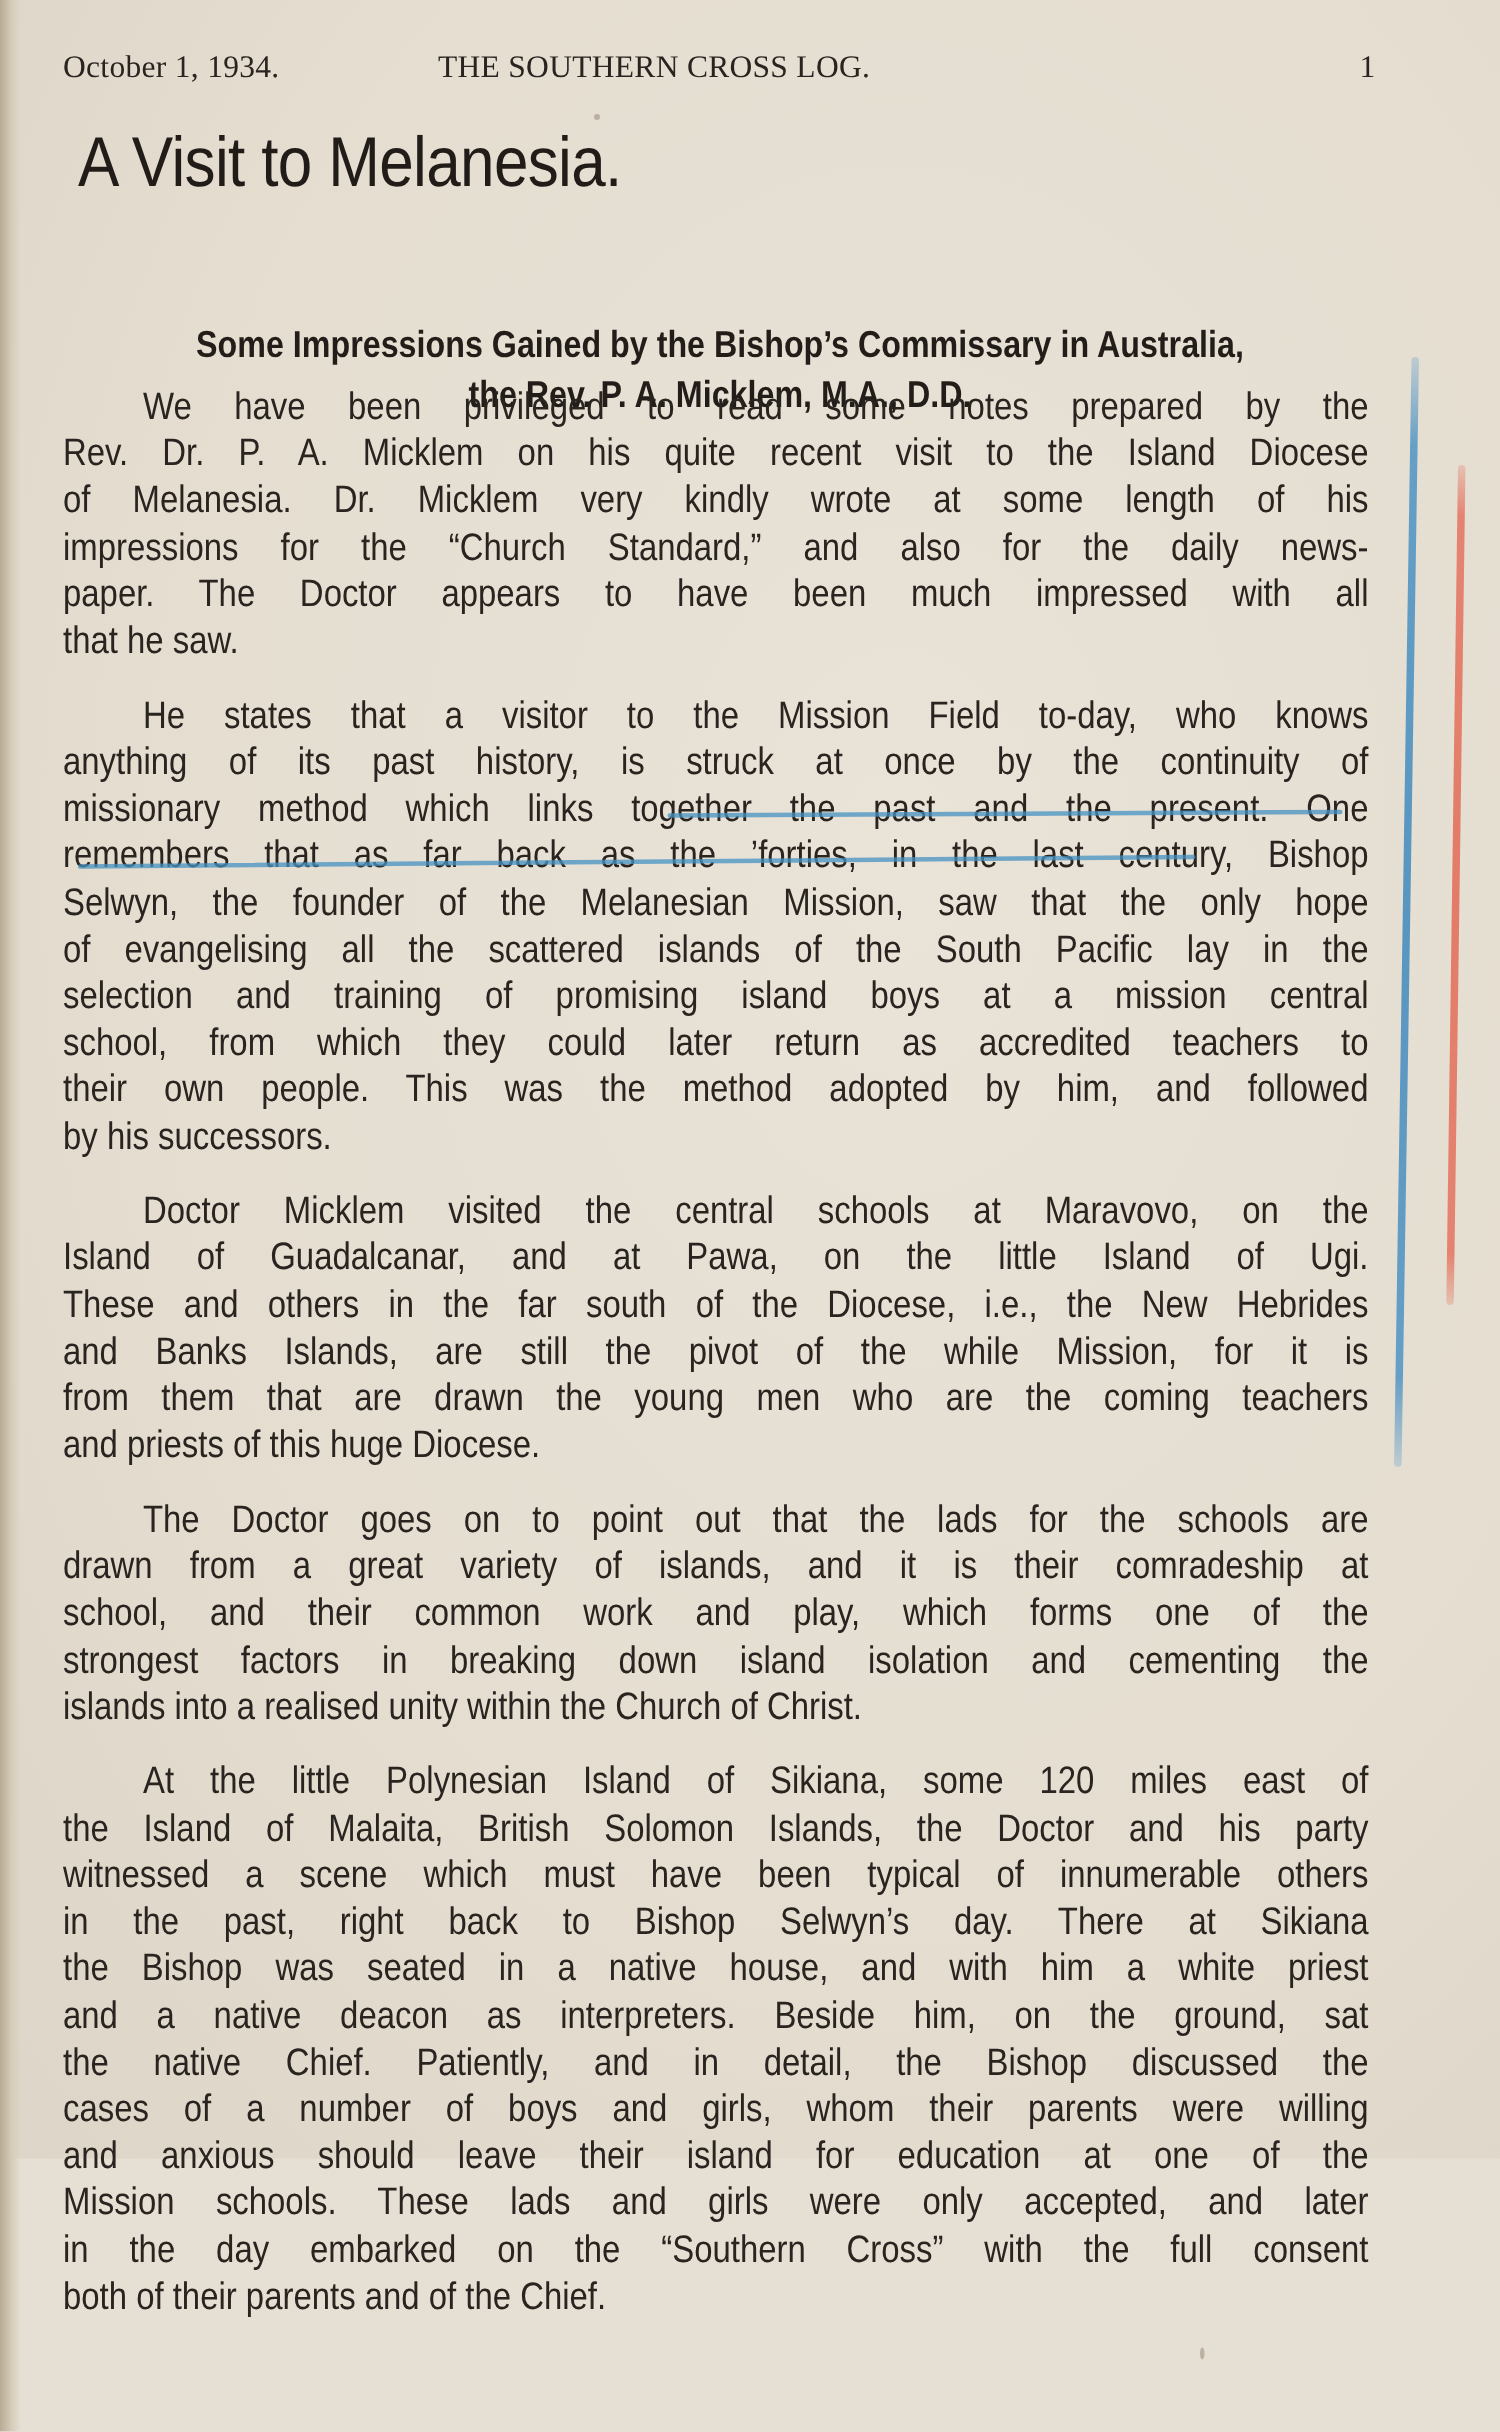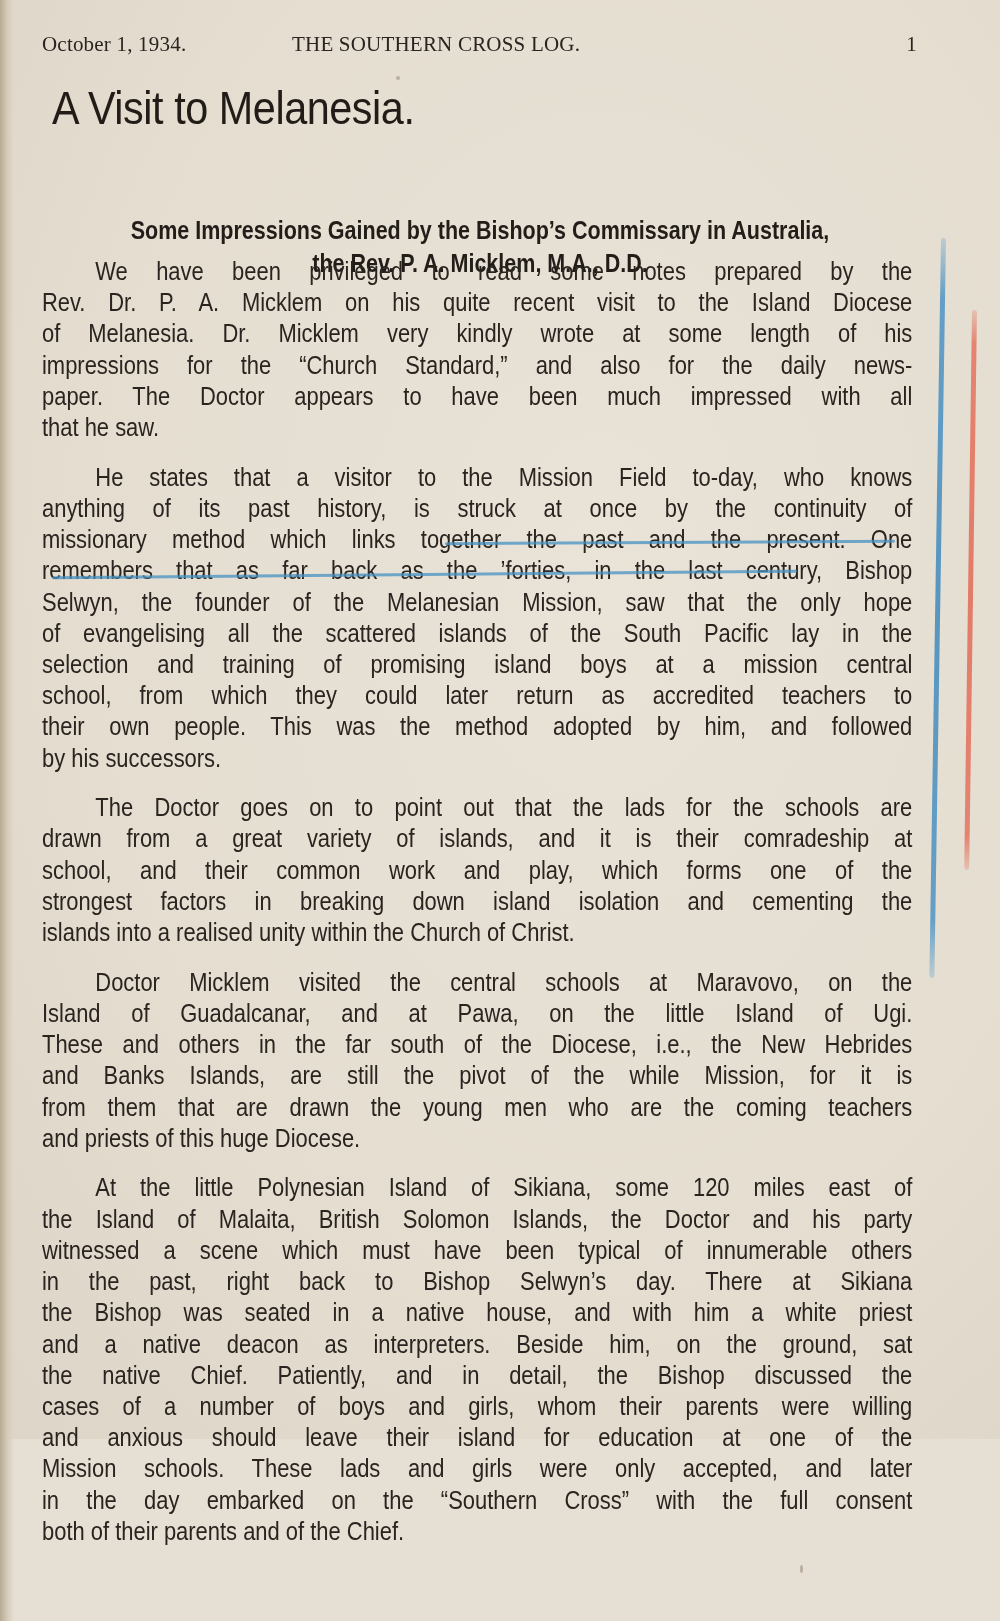--- a/index.html
+++ b/index.html
@@ -186,33 +186,33 @@
       <span class="ln">missionary method which links together the past and the present.   One</span>
       <span class="ln">remembers that as far back as the ’forties, in the last century, Bishop</span>
       <span class="ln">Selwyn, the founder of the Melanesian Mission, saw that the only hope</span>
       <span class="ln">of evangelising all the scattered islands of the South Pacific lay in the</span>
       <span class="ln">selection and training of promising island boys at a mission central</span>
       <span class="ln">school, from which they could later return as accredited teachers to</span>
       <span class="ln">their own people.   This was the method adopted by him, and followed</span>
       <span class="ln last">by his successors.</span>
     </p>
     <p class="para">
-      <span class="ln indent">The Doctor goes on to point out that the lads for the schools are</span>
-      <span class="ln">drawn from a great variety of islands, and it is their comradeship at</span>
-      <span class="ln">school, and their common work and play, which forms one of the</span>
-      <span class="ln">strongest factors in breaking down island isolation and cementing the</span>
-      <span class="ln last">islands into a realised unity within the Church of Christ.</span>
-    </p>
-    <p class="para">
       <span class="ln indent">Doctor Micklem visited the central schools at Maravovo, on the</span>
       <span class="ln">Island of Guadalcanar, and at Pawa, on the little Island of Ugi.</span>
       <span class="ln">These and others in the far south of the Diocese, i.e., the New Hebrides</span>
       <span class="ln">and Banks Islands, are still the pivot of the while Mission, for it is</span>
       <span class="ln">from them that are drawn the young men who are the coming teachers</span>
       <span class="ln last">and priests of this huge Diocese.</span>
+    </p>
+    <p class="para">
+      <span class="ln indent">The Doctor goes on to point out that the lads for the schools are</span>
+      <span class="ln">drawn from a great variety of islands, and it is their comradeship at</span>
+      <span class="ln">school, and their common work and play, which forms one of the</span>
+      <span class="ln">strongest factors in breaking down island isolation and cementing the</span>
+      <span class="ln last">islands into a realised unity within the Church of Christ.</span>
     </p>
     <p class="para">
       <span class="ln indent">At the little Polynesian Island of Sikiana, some 120 miles east of</span>
       <span class="ln">the Island of Malaita, British Solomon Islands, the Doctor and his party</span>
       <span class="ln">witnessed a scene which must have been typical of innumerable others</span>
       <span class="ln">in the past, right back to Bishop Selwyn’s day.   There at Sikiana</span>
       <span class="ln">the Bishop was seated in a native house, and with him a white priest</span>
       <span class="ln">and a native deacon as interpreters.   Beside him, on the ground, sat</span>
       <span class="ln">the native Chief.   Patiently, and in detail, the Bishop discussed the</span>
       <span class="ln">cases of a number of boys and girls, whom their parents were willing</span>

